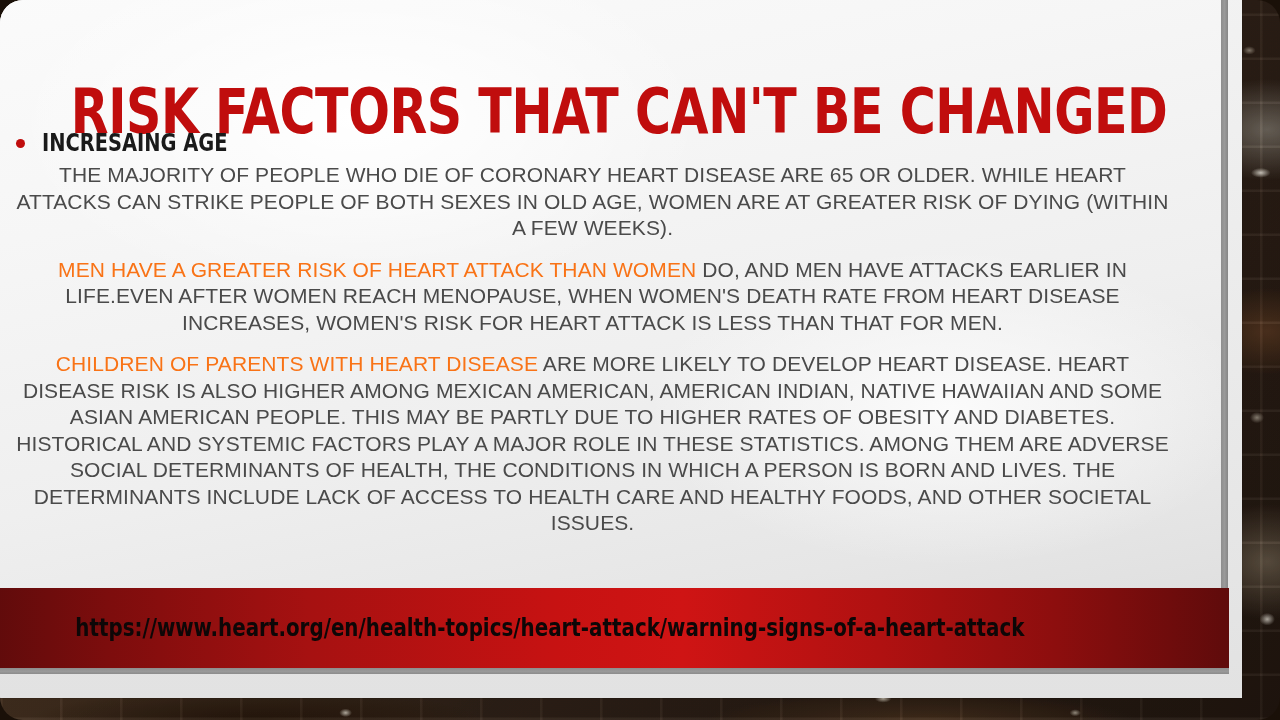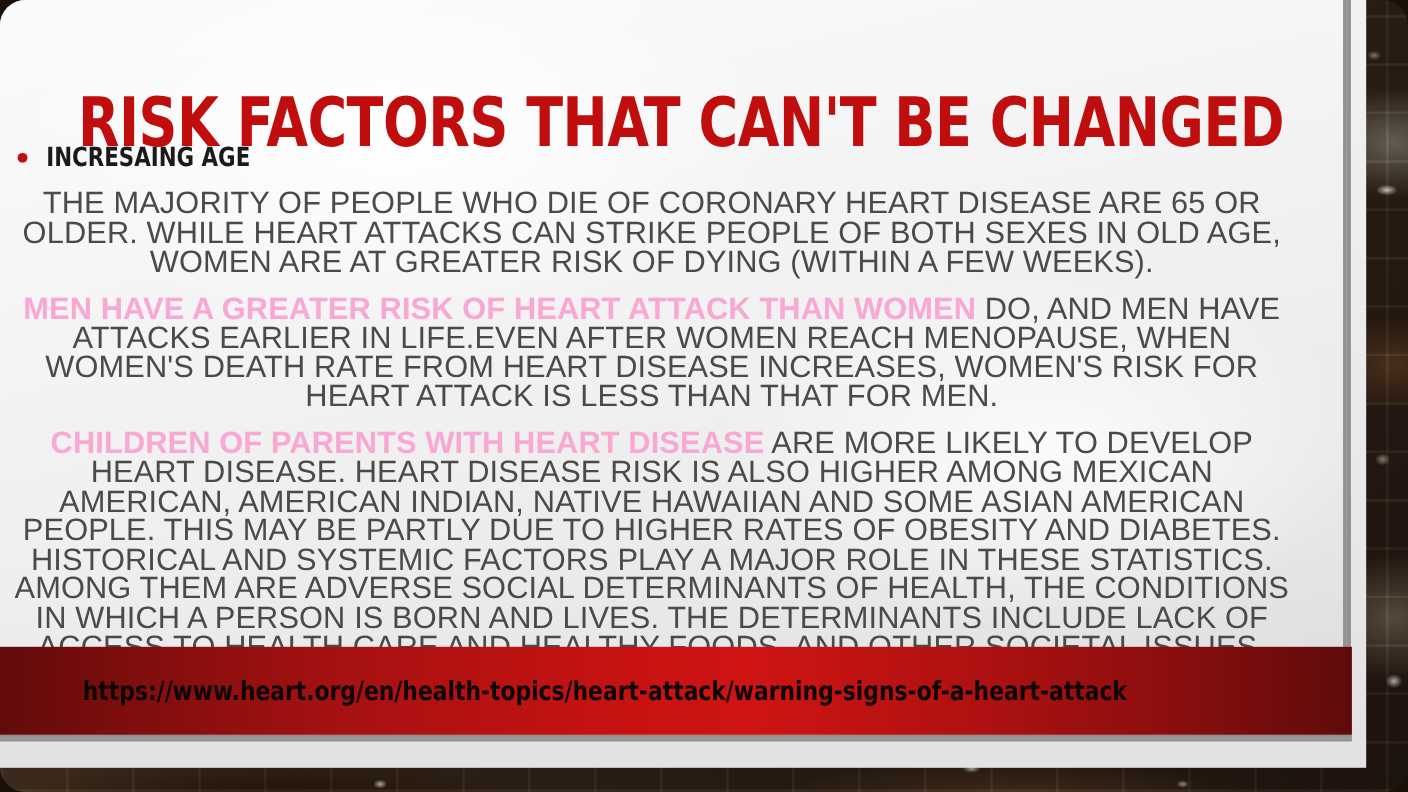--- a/index.html
+++ b/index.html
@@ -145,30 +145,30 @@
     color: #1a1a1a;
     letter-spacing: 0px;
     transform: scaleX(.9);
     transform-origin: 0 50%;
     white-space: nowrap;
   }
 
   .para {
     font-family: "Liberation Sans", sans-serif;
     font-weight: 300;
-    font-size: 28px;
+    font-size: 21px;
     line-height: 26.5px;
     color: #4a4a4a;
     letter-spacing: .1px;
-    margin: 16px 0 13px 0;
+    margin: 4px 0 13px 0;
     max-width: 1165px;
   }
   .para .lead {
-    font-weight: 700;
-    color: #f9a8d4;
+    font-weight: 400;
+    color: #f97316;
   }
   .para.gap-small { margin-bottom: 15px; }
 
   
   #footer-bar {
     position: absolute;
     left: -14px;
     top: 588px;
     width: 1243px;
     height: 80px;

